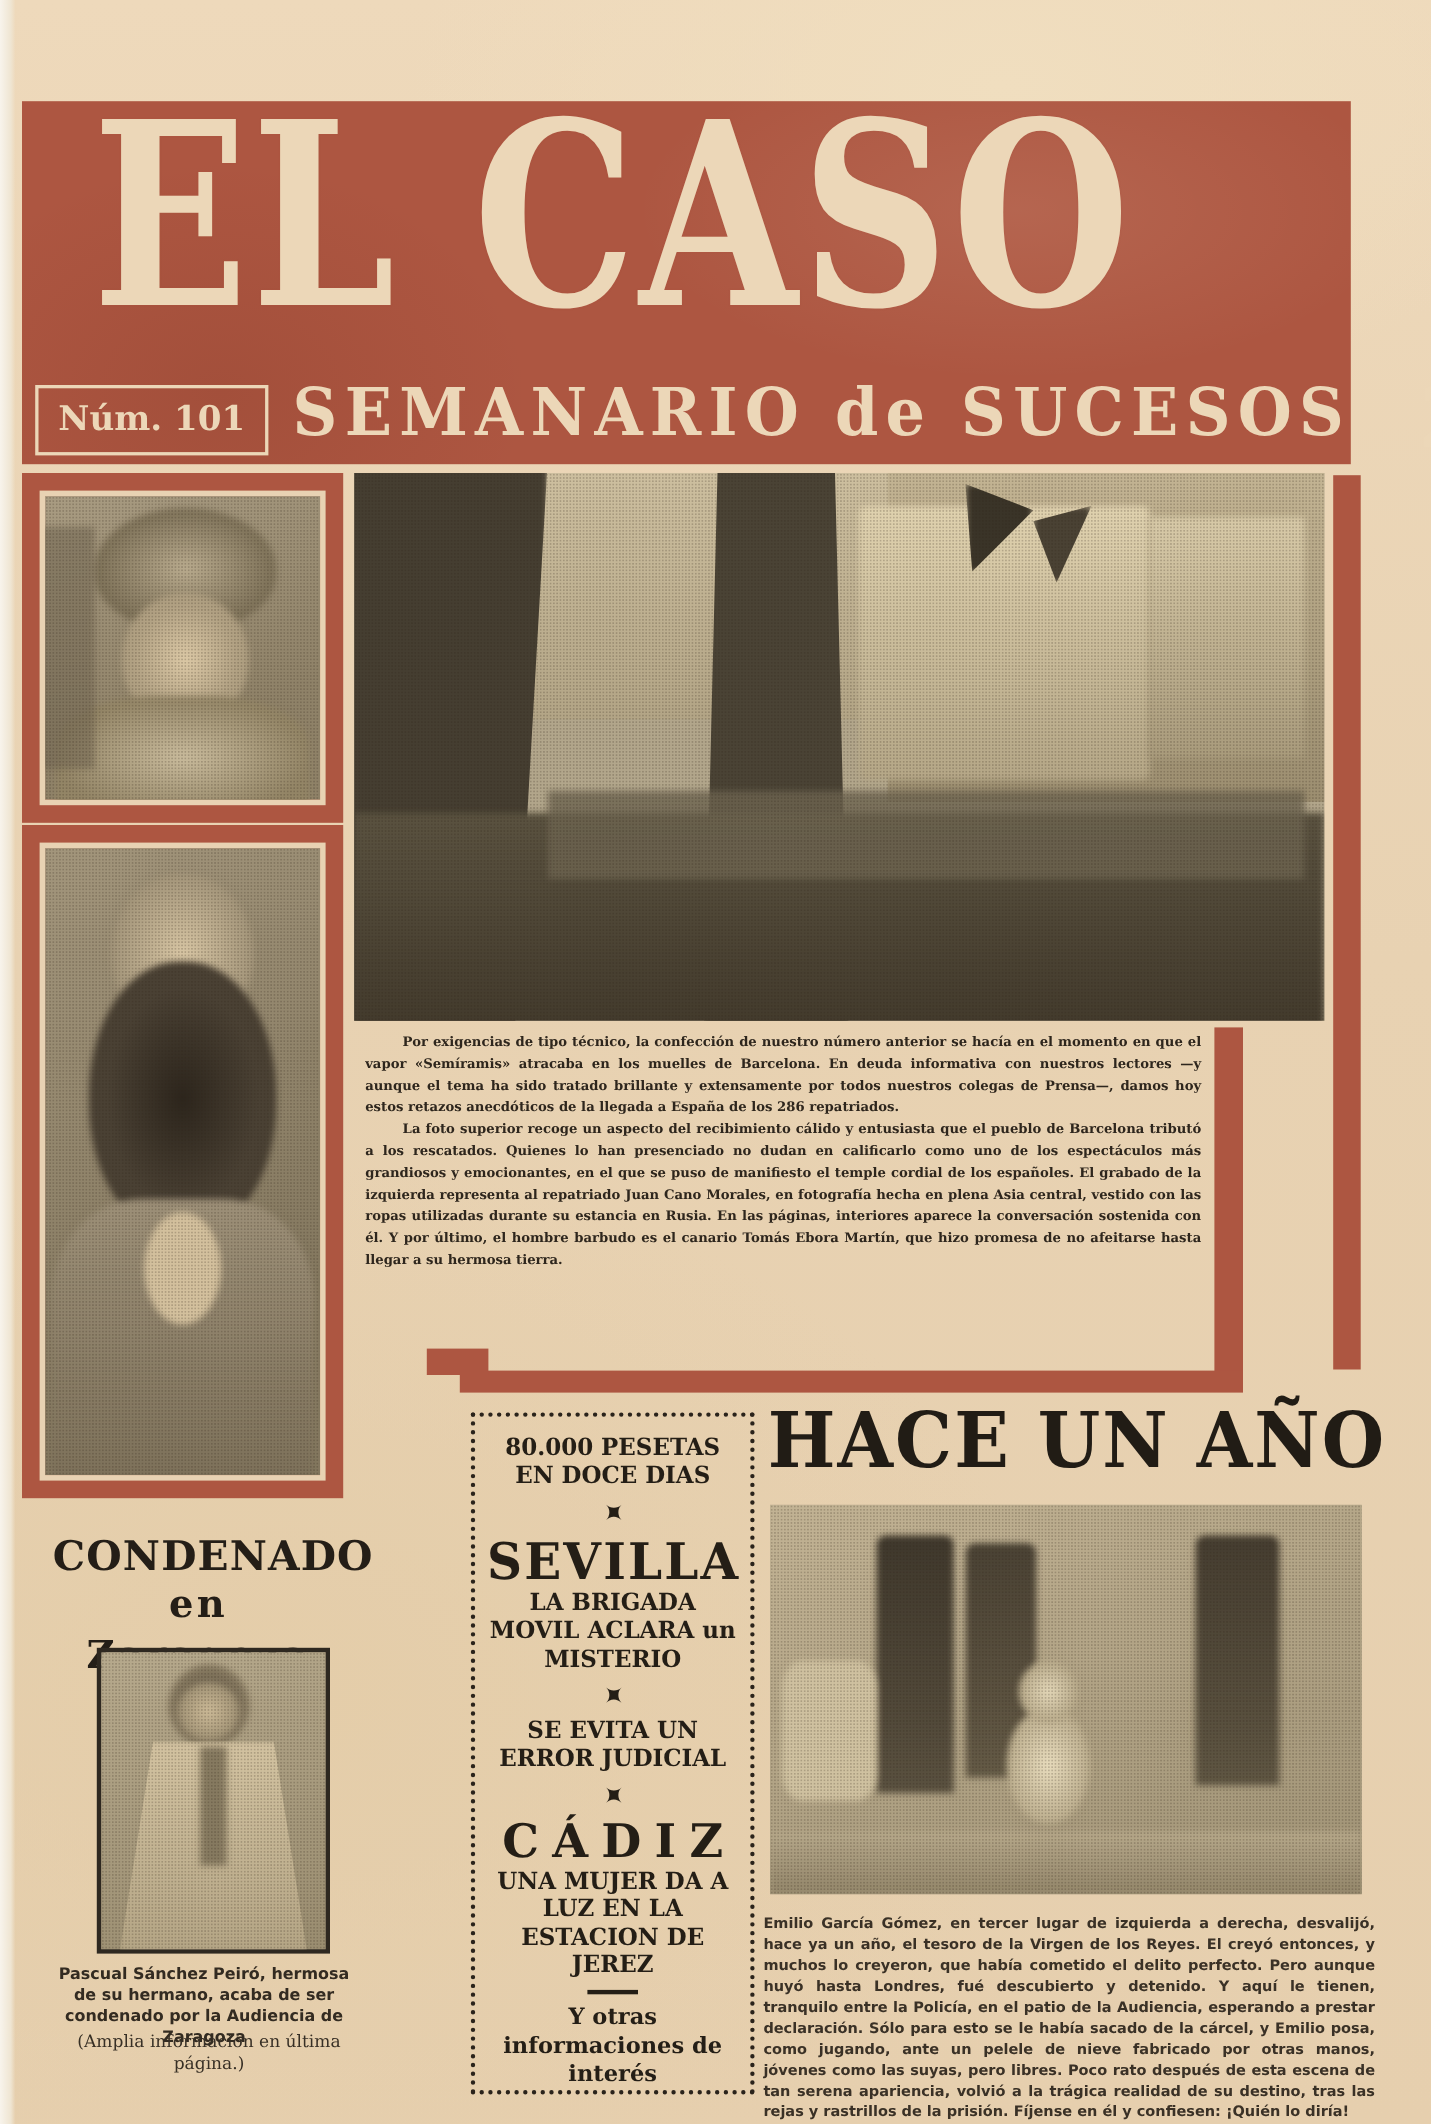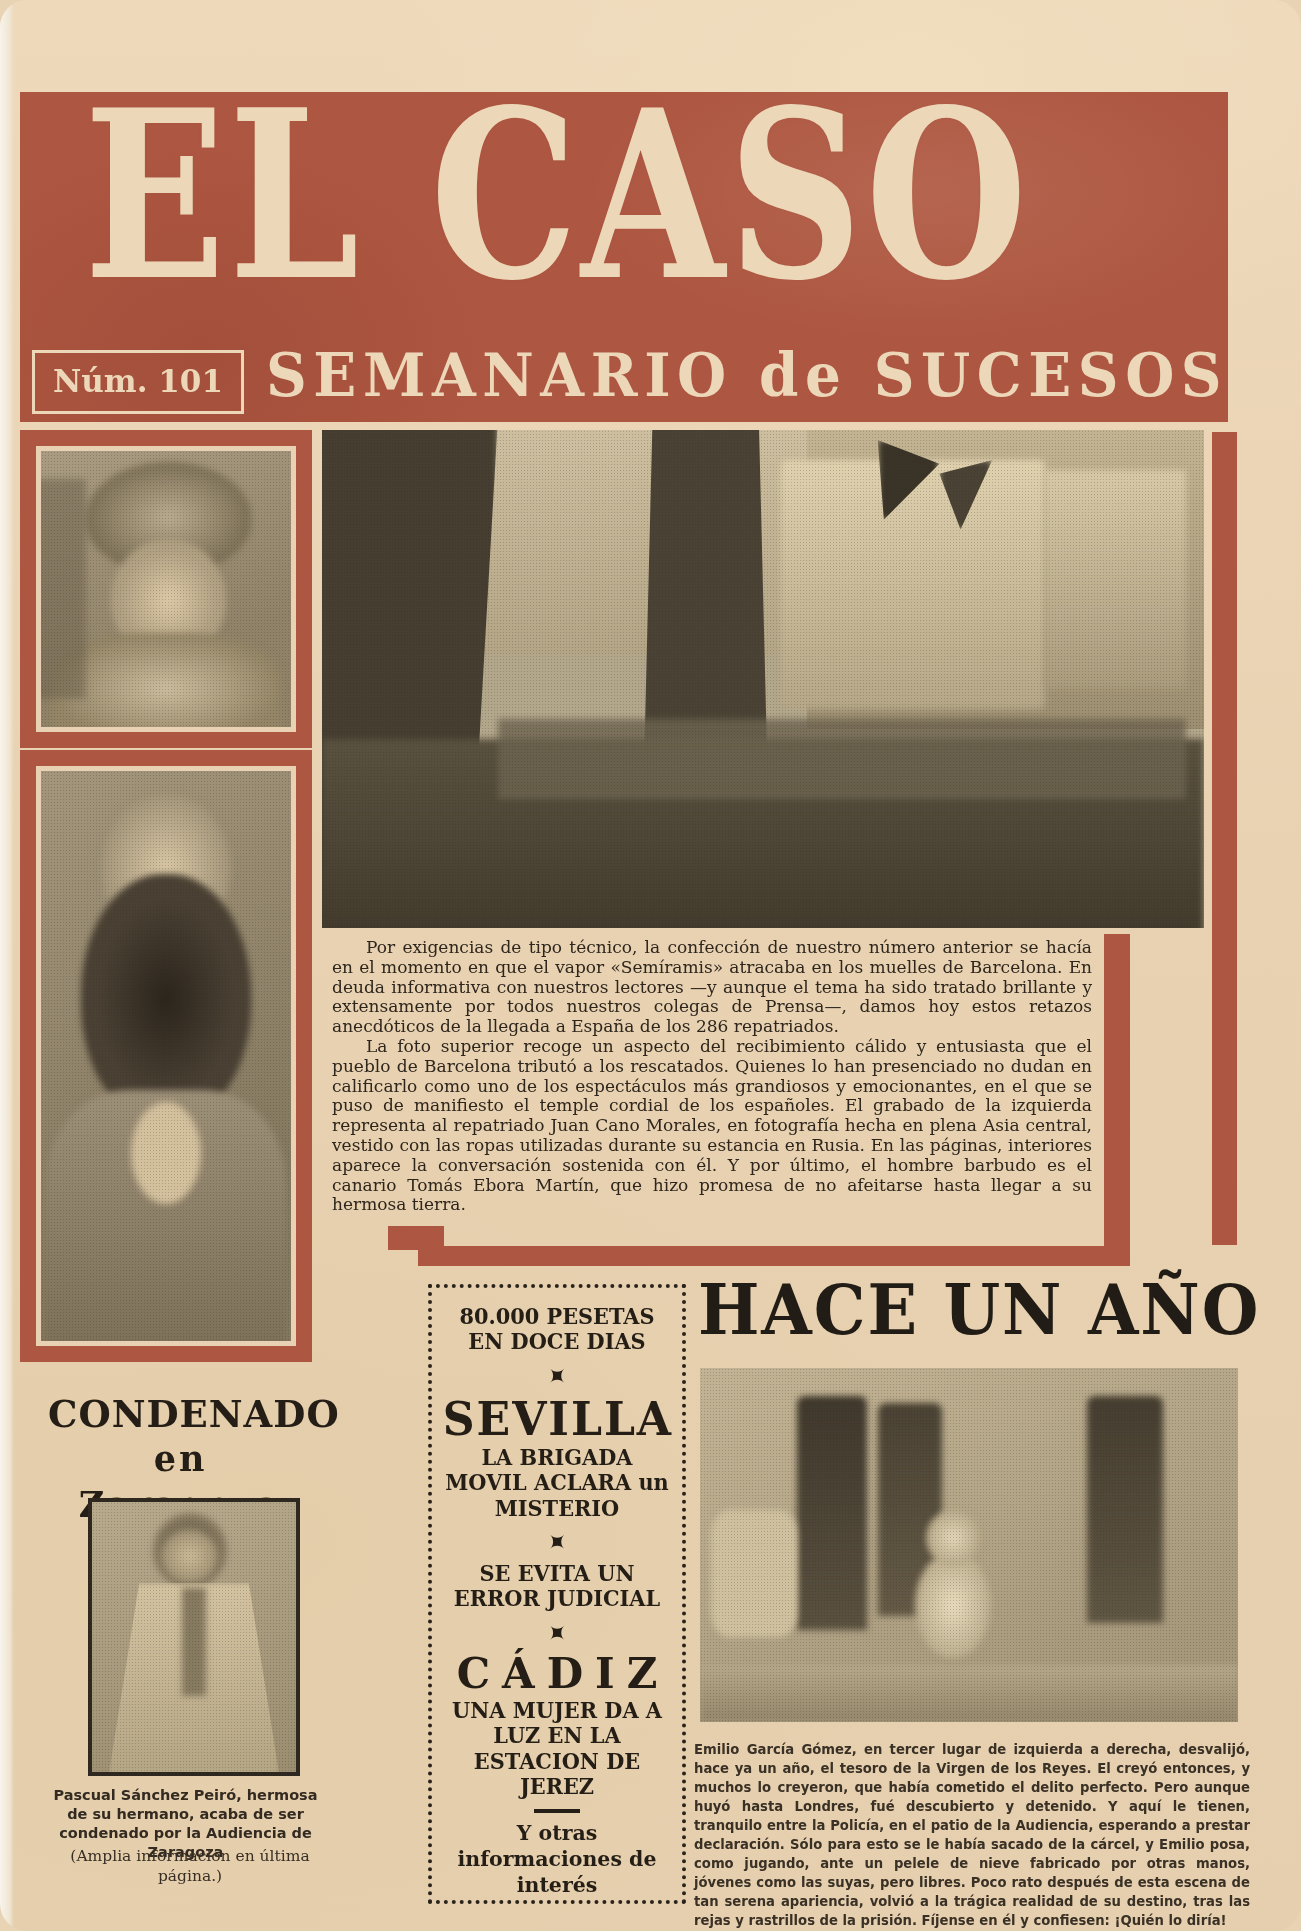--- a/index.html
+++ b/index.html
@@ -8,21 +8,20 @@
     font-family:"DejaVu Serif", serif;
     background:#e9d3b5;
     position:relative;
   }
   #page{
     position:absolute;inset:0;overflow:hidden;
     background:
       radial-gradient(900px 500px at 70% 4%, #f0debf 0%, rgba(240,222,191,0) 60%),
       radial-gradient(1000px 700px at 20% 80%, #e4cda9 0%, rgba(228,205,169,0) 70%),
       linear-gradient(#eed9bb 0%, #e8d2b2 45%, #e6cfae 100%);
-    border-radius: 27px;
   }
   .scan-edge{position:absolute;left:0;top:0;width:14px;height:1931px;background:linear-gradient(90deg,#f8f4ec,#efe5d2 70%,rgba(239,229,210,0));}
 
   
   .masthead{
     position:absolute;left:20px;top:92px;width:1208px;height:330px;
     background:
       radial-gradient(500px 220px at 75% 30%, rgba(255,235,210,.10), rgba(0,0,0,0) 70%),
       radial-gradient(400px 300px at 15% 80%, rgba(90,30,15,.12), rgba(0,0,0,0) 70%),
       #ad5641;
@@ -65,22 +64,22 @@
   
   .red-frame{position:absolute;background:#ad5641;padding:16px;box-sizing:border-box;}
   .red-frame .photo{position:relative;width:100%;height:100%;border:5px solid #e8d2b3;box-sizing:border-box;}
 
   
   .red-bar{position:absolute;background:#ad5641;}
 
   
   .intro{
     position:absolute;left:332px;top:938px;width:760px;
-    font-family:"DejaVu Serif",serif;font-weight:normal;
-    font-size:17px;line-height:19.8px;color:#2e261d;
+    font-family:"DejaVu Serif",serif;font-weight:bold;
+    font-size:12px;line-height:19.8px;color:#2e261d;
     text-align:justify;
   }
   .intro p{margin:0;text-indent:34px;}
 
   
   .condenado{
     position:absolute;left:48px;top:1392px;width:265px;text-align:center;
     font-family:"DejaVu Serif",serif;font-weight:bold;color:#241e17;
   }
   .condenado .l1{font-size:37px;letter-spacing:1px;line-height:1.2;}

